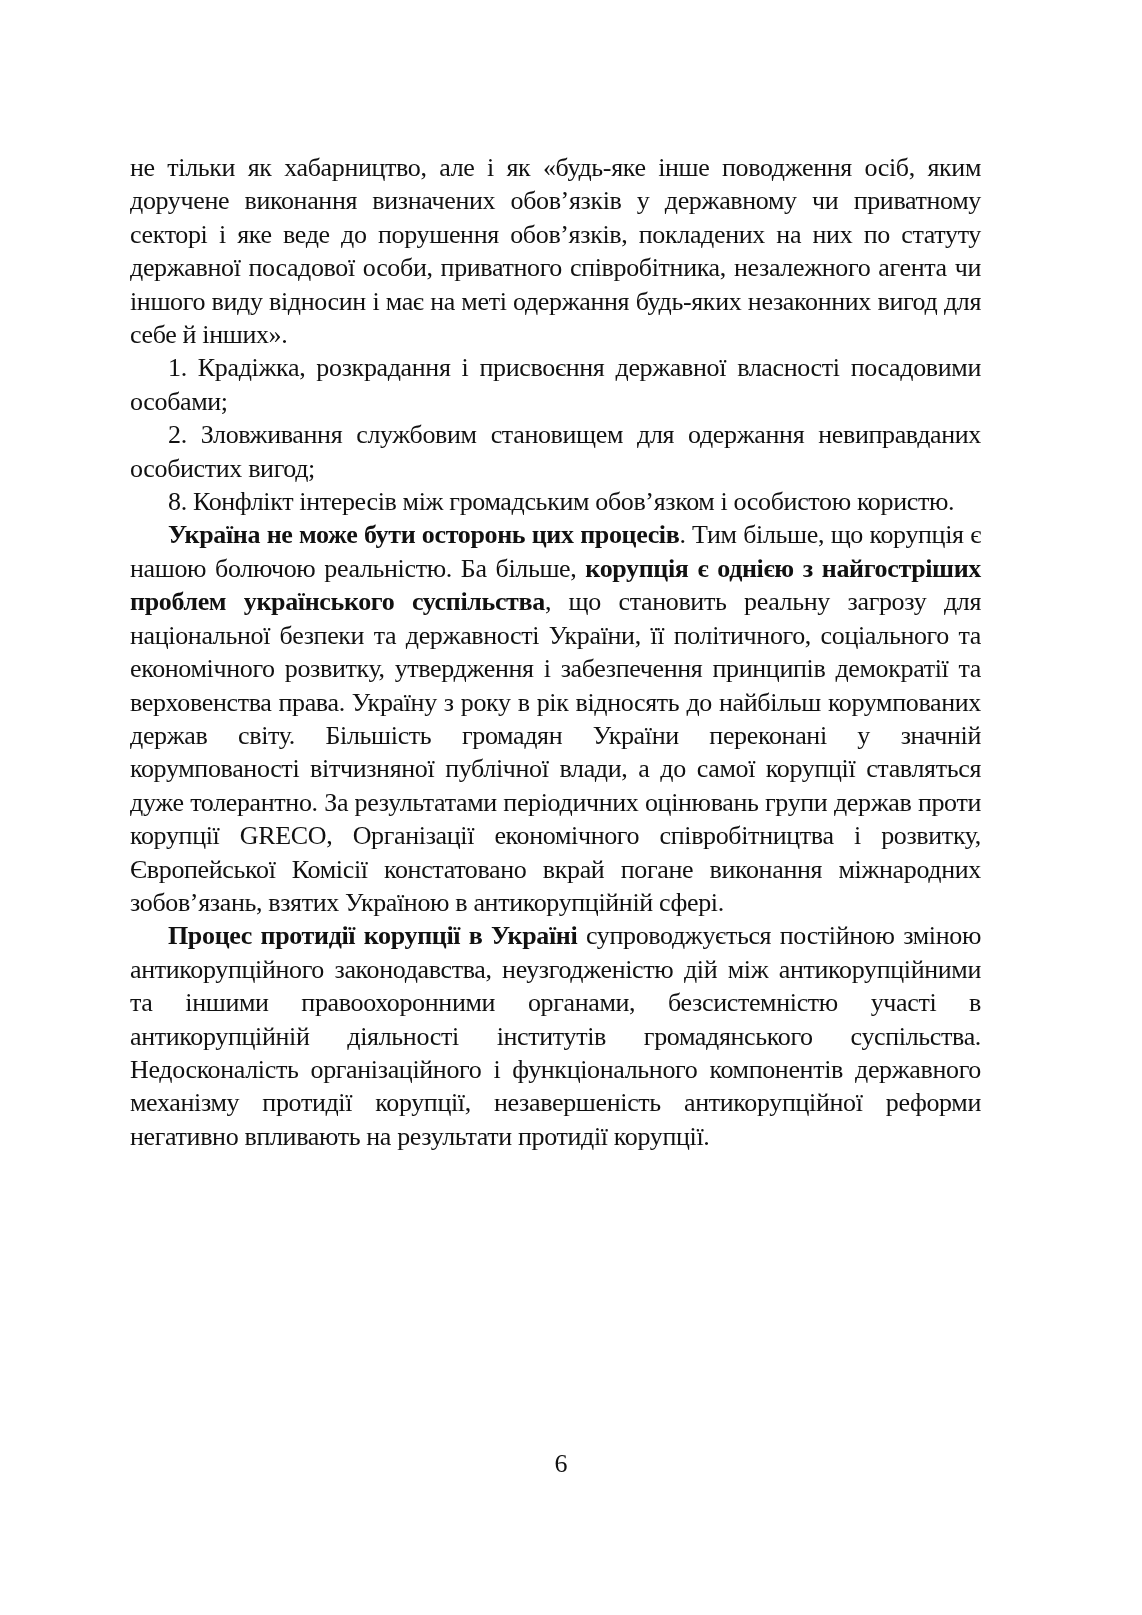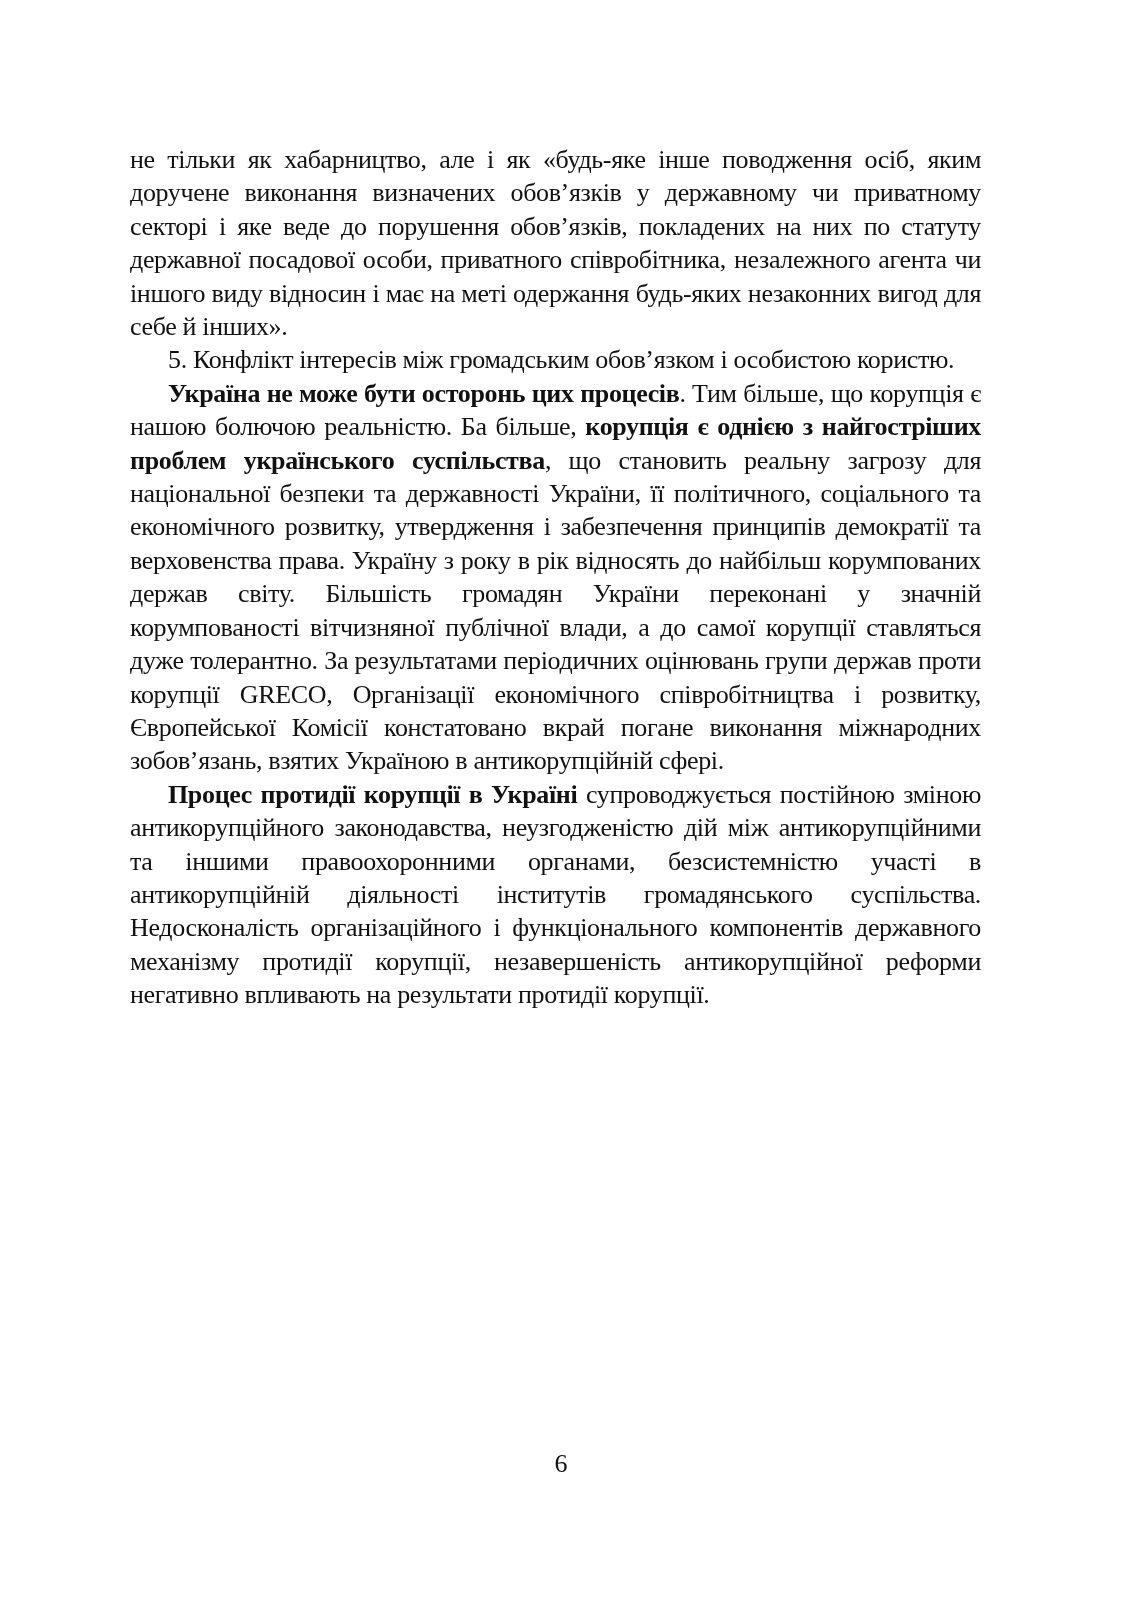--- a/index.html
+++ b/index.html
@@ -11,21 +11,21 @@
       width: 1142px;
       height: 1615px;
       position: relative;
       overflow: hidden;
       font-family: "Liberation Serif", "DejaVu Serif", serif;
       color: #111111;
     }
     .page {
       position: absolute;
       left: 130px;
-      top: 143px;
+      top: 151px;
       width: 851px;
     }
     .para {
       margin: 0;
       font-size: 26px;
       line-height: 33.4px;
       text-align: justify;
       text-align-last: left;
       letter-spacing: -0.35px;
       word-spacing: 0px;
@@ -49,23 +49,25 @@
     }
   </style>
 </head>
 <body>
 
 <div class="page">
 
   <p class="para"><span>не тільки як хабарництво, але і як «будь-яке інше поводження осіб, яким доручене виконання визначених обов’язків у державному чи приватному секторі і яке веде до порушення обов’язків, покладених на них по статуту державної посадової особи, приватного співробітника, незалежного агента чи іншого виду відносин і має на меті одержання будь-яких незаконних вигод для себе й інших».</span></p>
 
 
+  <p class="para indent"><span>1. Крадіжка, розкрадання і присвоєння державної власності посадовими особами;</span></p>
 
+  <p class="para indent"><span>2. Зловживання службовим становищем для одержання невиправданих особистих вигод;</span></p>
 
-  <p class="para indent"><span>5. Конфлікт інтересів між громадським обов’язком і особистою користю.</span></p>
+  <p class="para indent"><span>8. Конфлікт інтересів між громадським обов’язком і особистою користю.</span></p>
 
   <p class="para indent"><span class="b">Україна не може бути осторонь цих процесів</span><span>. Тим більше, що корупція є нашою болючою реальністю. Ба більше, </span><span class="b">корупція є однією з найгостріших проблем українського суспільства</span><span>, що становить реальну загрозу для національної безпеки та державності України, її політичного, соціального та економічного розвитку, утвердження і забезпечення принципів демократії та верховенства права. Україну з року в рік відносять до найбільш корумпованих держав світу. Більшість громадян України переконані у значній корумпованості вітчизняної публічної влади, а до самої корупції ставляться дуже толерантно. За результатами періодичних оцінювань групи держав проти корупції GRECO, Організації економічного співробітництва і розвитку, Європейської Комісії констатовано вкрай погане виконання міжнародних зобов’язань, взятих Україною в антикорупційній сфері.</span></p>
 
   <p class="para indent"><span class="b">Процес протидії корупції в Україні</span><span> супроводжується постійною зміною антикорупційного законодавства, неузгодженістю дій між антикорупційними та іншими правоохоронними органами, безсистемністю участі в антикорупційній діяльності інститутів громадянського суспільства. Недосконалість організаційного і функціонального компонентів державного механізму протидії корупції, незавершеність антикорупційної реформи негативно впливають на результати протидії корупції.</span></p>
 
 </div>
 
 <div class="page-number">6</div>
 
 </body></html>

